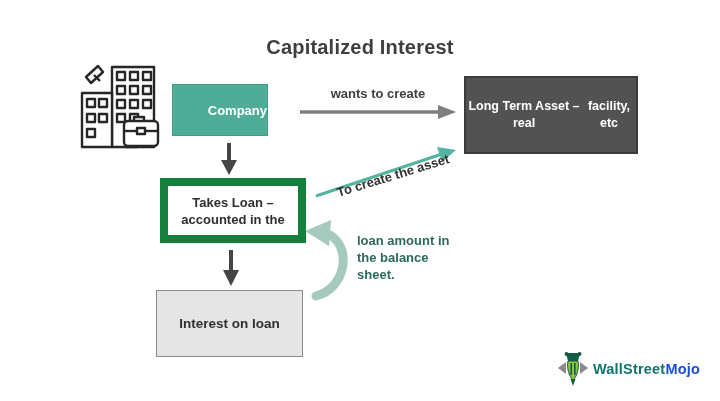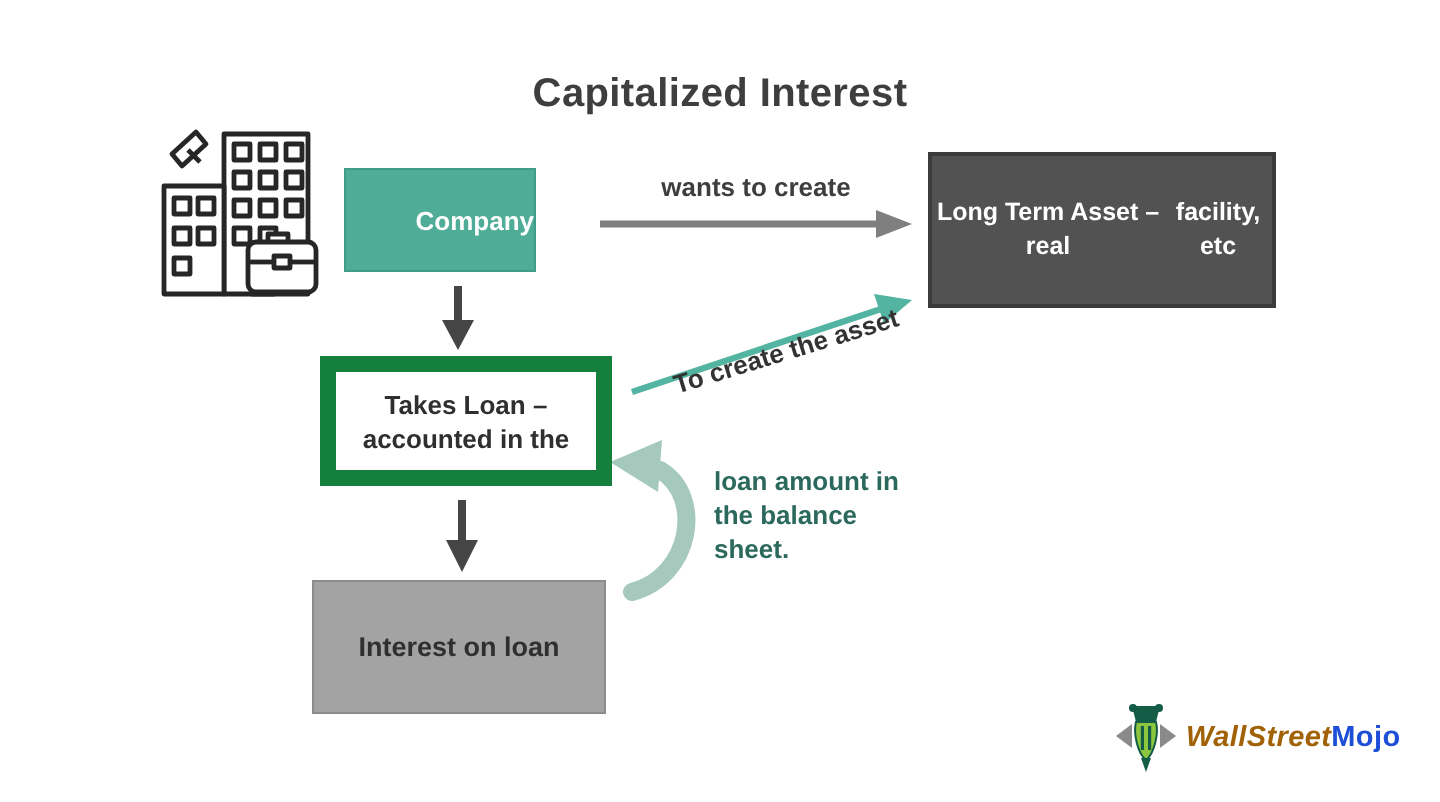--- a/index.html
+++ b/index.html
@@ -25,40 +25,40 @@
     flex-direction:row;
   }
   .takesloan{
     left:160px;top:178px;width:146px;height:65px;
     background:#ffffff;border:8px solid #15803d;
     color:#2f2f2f;font-weight:bold;font-size:13px;line-height:17px;
     flex-direction:column;
   }
   .interest{
     left:156px;top:290px;width:147px;height:67px;
-    background:#a3a3a3;border:1px solid #8c8c8c;
+    background:#e5e5e5;border:1px solid #8c8c8c;
     color:#2f2f2f;font-weight:bold;font-size:13.5px;
   }
   .edge-label{position:absolute;z-index:4;font-weight:bold;color:#3e3e3e;}
   .wants{left:300px;top:86px;width:156px;text-align:center;font-size:13px;}
   .tocreate{
     left:318px;top:168px;width:150px;text-align:center;font-size:13px;color:#333;
     transform:rotate(-17deg);transform-origin:center;
   }
   .added{
     left:357px;top:232px;width:110px;font-size:13px;line-height:17px;color:#2c695d;
   }
   .arrows{position:absolute;left:0;top:0;z-index:2;}
   .bldg{position:absolute;left:78px;top:61px;z-index:1;}
   .logo{
     position:absolute;left:557px;top:350px;height:38px;display:flex;
     align-items:center;z-index:3;
   }
   .logo-text{font-size:14.5px;font-weight:bold;margin-left:4px;letter-spacing:.2px;}
-  .logo-text .p1{color:#a16207;font-style:italic;}
+  .logo-text .p1{color:#0f766e;}
   .logo-text .p2{color:#1d4ed8;}
 </style>
 </head>
 <body>
 
 <div class="stage">
 
   <div class="title">Capitalized Interest</div>
 
   <svg class="bldg" width="84" height="90" viewBox="0 0 84 90">

